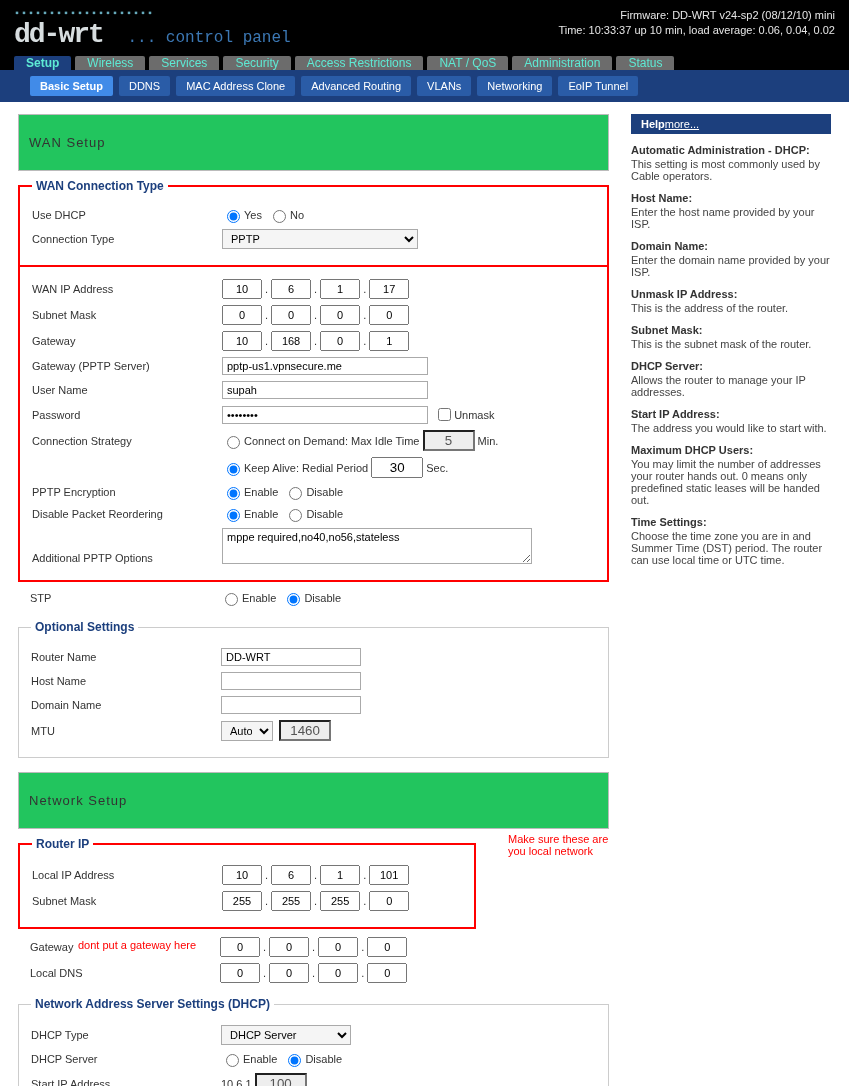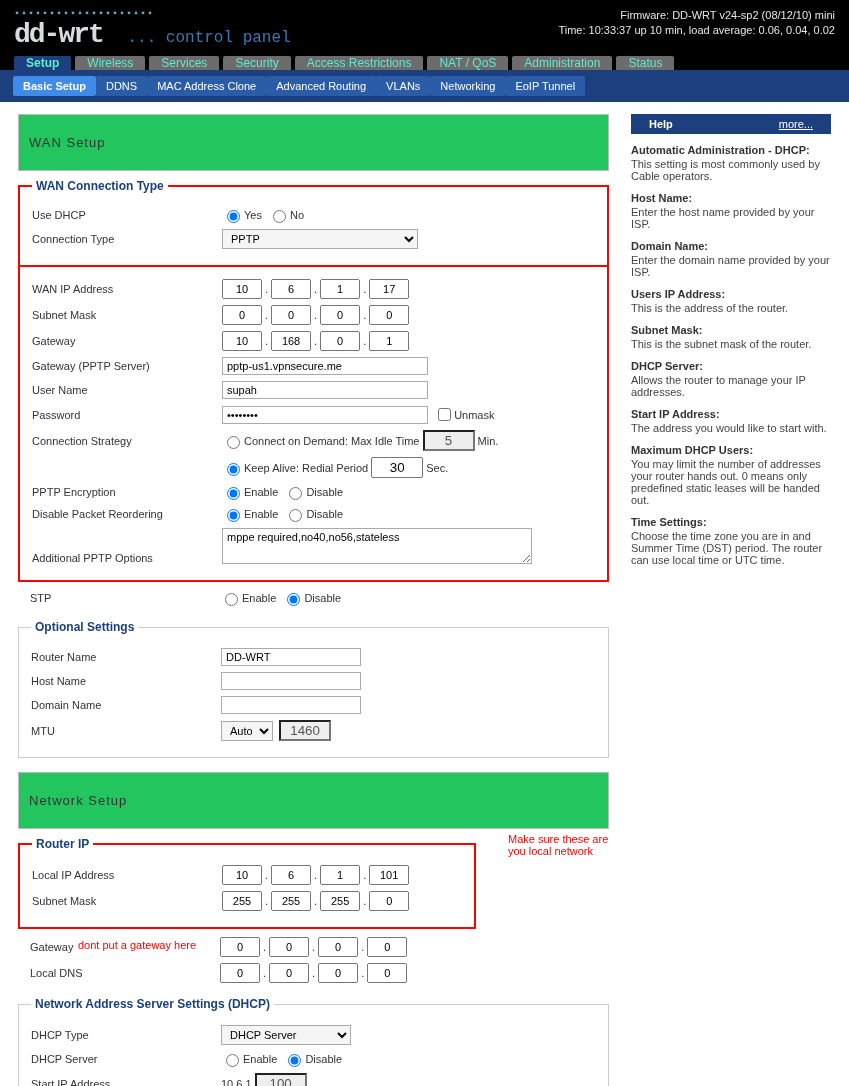--- a/index.html
+++ b/index.html
@@ -7,28 +7,28 @@
 .head{background:#000;color:#e0e0e0;padding:8px 14px 0 14px;display:flex;justify-content:space-between;align-items:flex-start}
 .logo{font-family:"Courier New",monospace;color:#ccc}
 .logo .dots{font-size:10px;letter-spacing:1px;color:#6ab}
 .logo .big{font-size:28px;color:#d8dee0;letter-spacing:-2px;font-weight:bold}
 .logo .com{font-size:20px;color:#2a5a8a;letter-spacing:0}
 .cp{font-size:16px;color:#3c78b4;margin-left:18px;font-family:"Courier New",monospace}
 .meta{text-align:right;font-size:11px;color:#e6e6e6;line-height:1.4}
 .tabs{background:#000;display:flex;padding:0 14px;margin-top:6px}
 .tabs a{display:block;padding:0 12px;background:#6c6c6c;color:#5eead4;margin-right:4px;font-size:12px;text-decoration:none;border-radius:2px 2px 0 0}
 .tabs a.sel{background:#1c3f7d;font-weight:bold}
-.subtabs{background:#1c3f7d;display:flex;padding:6px 13px;}
+.subtabs{background:#1c3f7d;display:flex;padding:6px 30px;gap:6px}
 .subtabs a{padding:4px 10px;background:#2a5ca7;color:#fff;text-decoration:none;border-radius:2px;font-size:11px}
 .subtabs a.sel{background:#418be8;font-weight:bold}
 .body{background:#fff;display:flex;padding:12px 18px 40px 18px;gap:22px}
 .main{flex:1;min-width:0}
 .side{width:200px;flex:none}
 .bar{background:#22c55e;border:1px solid #bbb;padding:20px 10px;font-weight:normal;color:#333;margin-bottom:8px;font-size:13px;letter-spacing:1px}
-.help{background:#1c3f7d;color:#fff;padding:4px 18px;display:flex;justify-content:space-between;font-weight:bold;margin-bottom:10px}
+.help{background:#1c3f7d;color:#fff;padding:4px 10px;display:flex;font-weight:bold;margin-bottom:10px}
 .help a{color:#fff;font-weight:normal}
 fieldset{border:1px solid #ccc;margin:0 0 14px 0;padding:8px 12px 10px 12px}
 legend{color:#1c3f7d;font-weight:bold;font-size:12px;padding:0 4px}
 .row{display:flex;align-items:center;margin:6px 0}
 .row .lbl{width:190px;flex:none}
 .ip input{width:34px;text-align:center;font-size:11px;padding:2px 1px}
 .sep{margin:0 3px}
 input[type=text],input[type=password],textarea,select{font-family:inherit;font-size:11px;padding:2px 4px;border:1px solid #aaa;background:#fff}
 input[type=text],input[type=password]{width:196px}
 input.ro{background:#eee;color:#555}
@@ -211,21 +211,21 @@
     <span>Help</span>
           <a href="#">more...</a>
    </div>
    <div id="helpitems">
           <h4>Automatic Administration - DHCP:</h4>
           <p>This setting is most commonly used by Cable operators.</p>
           <h4>Host Name:</h4>
           <p>Enter the host name provided by your ISP.</p>
           <h4>Domain Name:</h4>
           <p>Enter the domain name provided by your ISP.</p>
-          <h4>Users IP Address:</h4>
+          <h4>Unmask IP Address:</h4>
           <p>This is the address of the router.</p>
           <h4>Subnet Mask:</h4>
           <p>This is the subnet mask of the router.</p>
           <h4>DHCP Server:</h4>
           <p>Allows the router to manage your IP addresses.</p>
           <h4>Start IP Address:</h4>
           <p>The address you would like to start with.</p>
           <h4>Maximum DHCP Users:</h4>
           <p>You may limit the number of addresses your router hands out. 0 means only predefined static leases will be handed out.</p>
           <h4>Time Settings:</h4>

